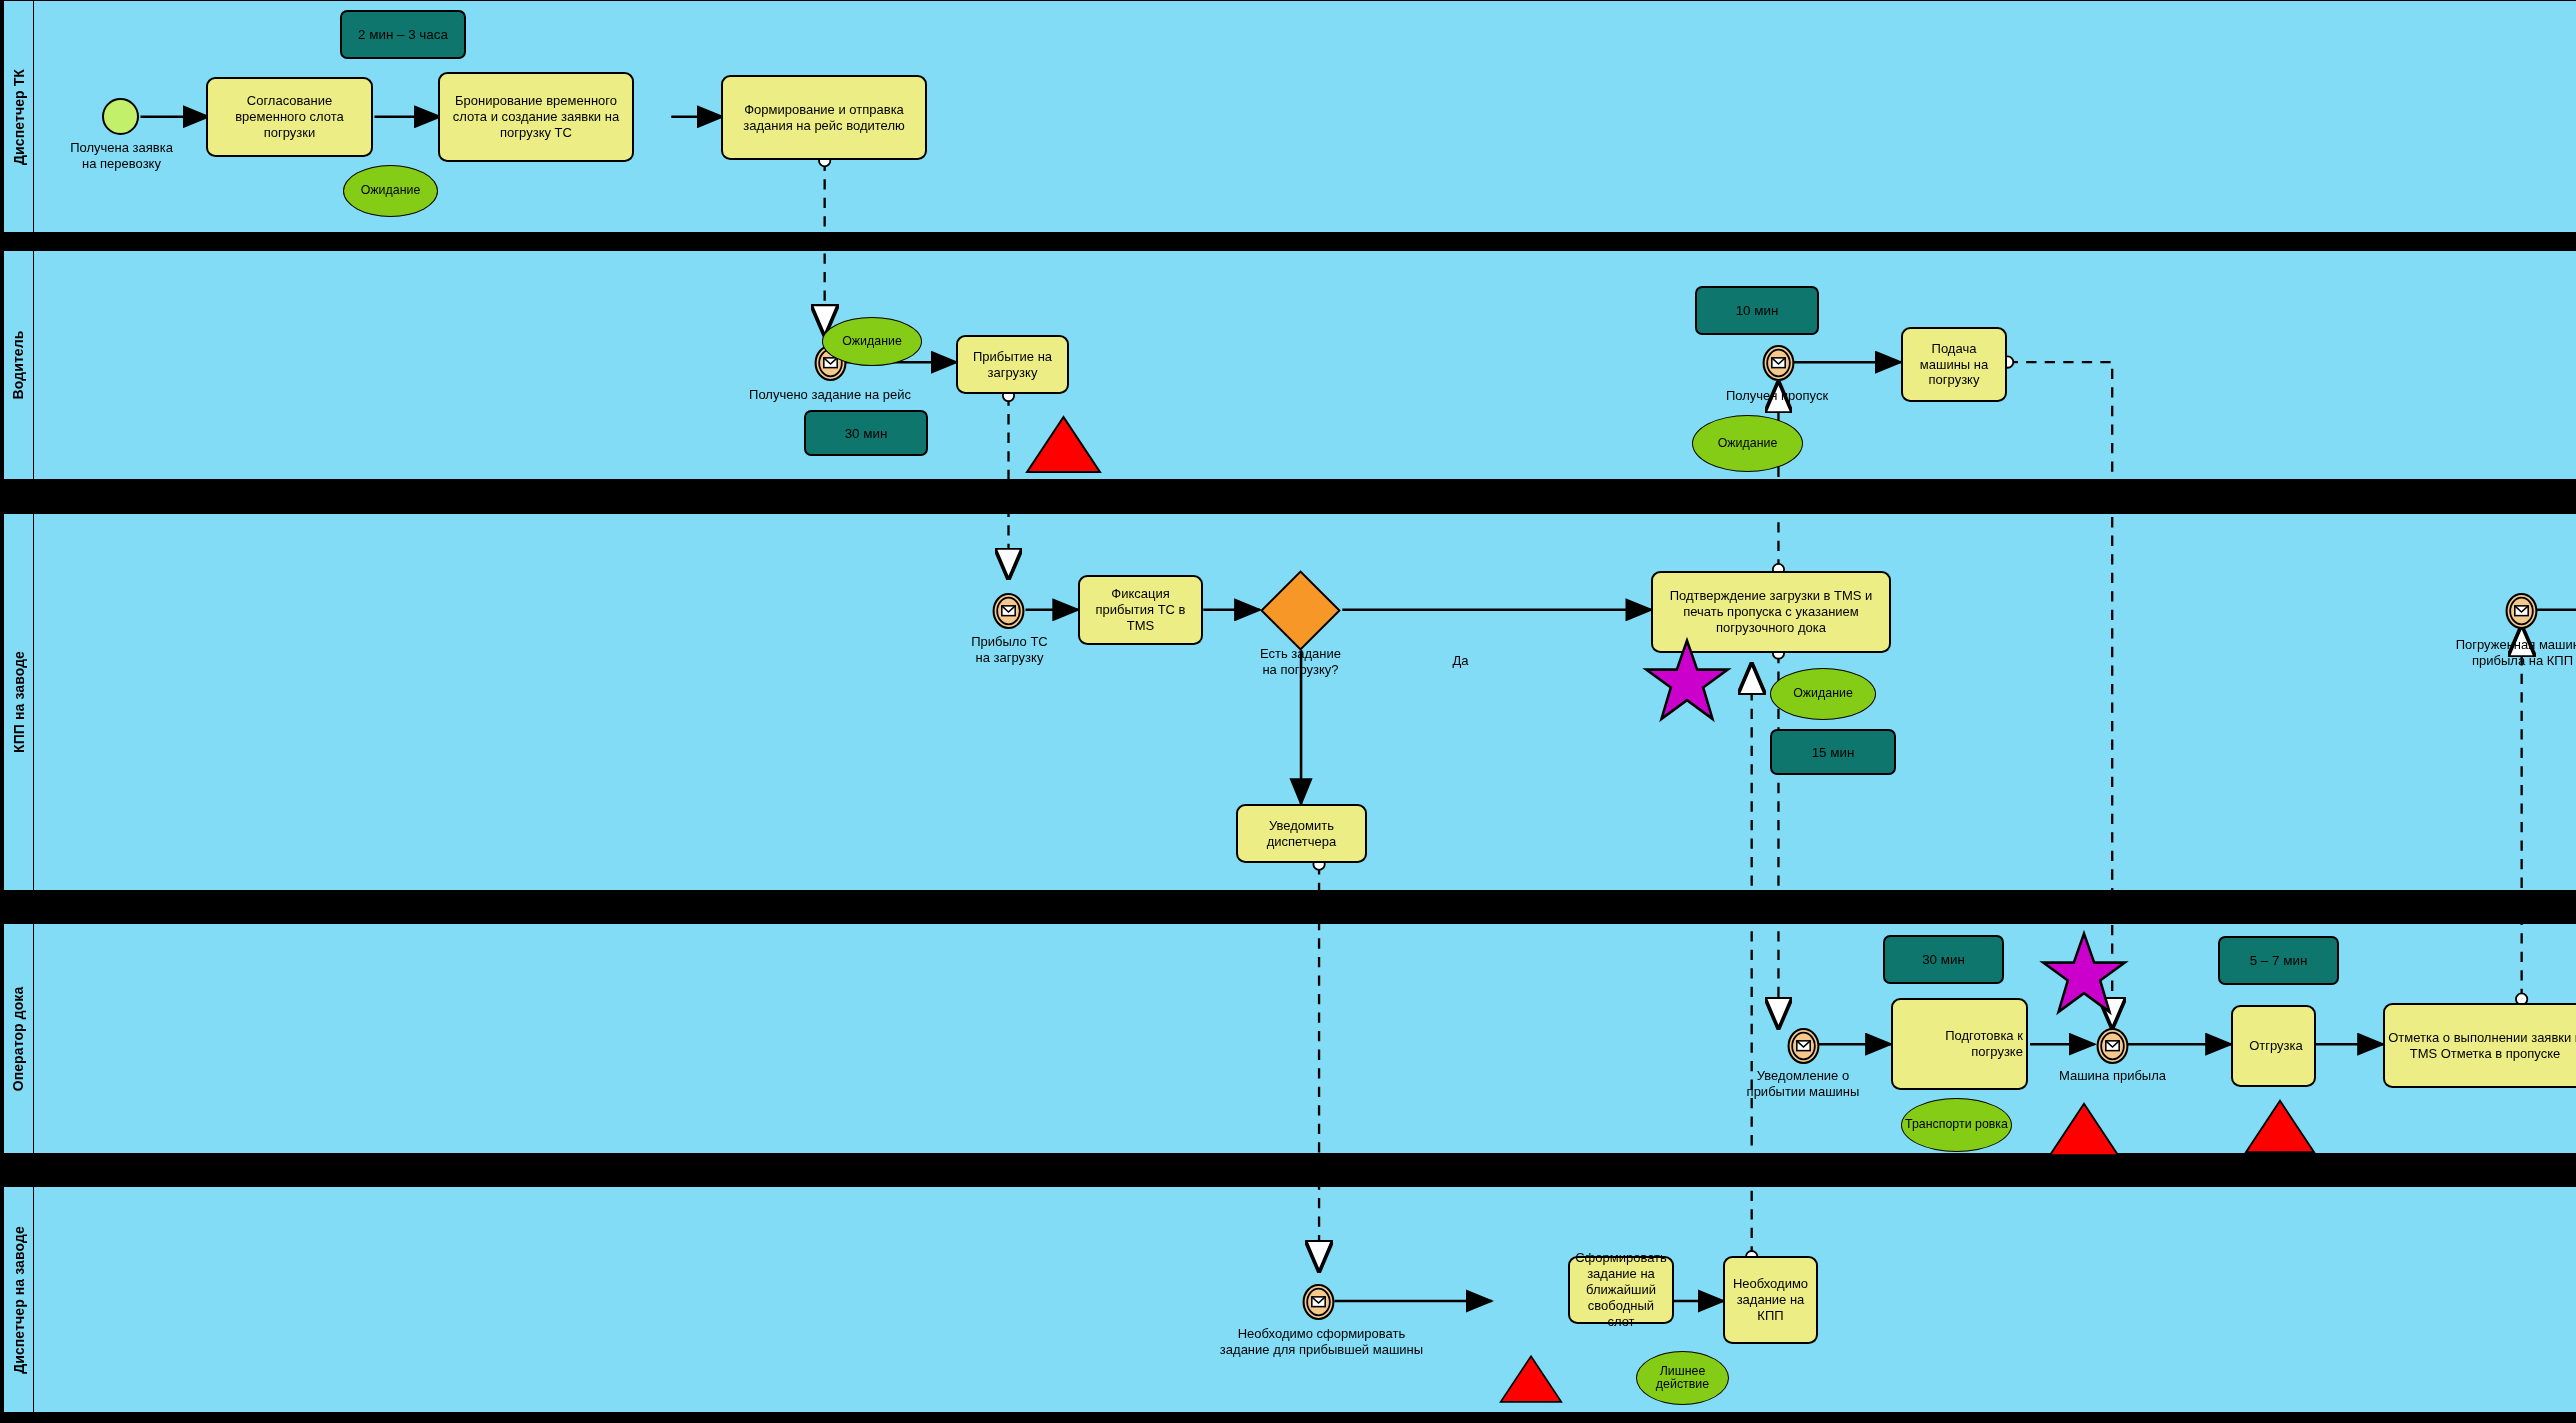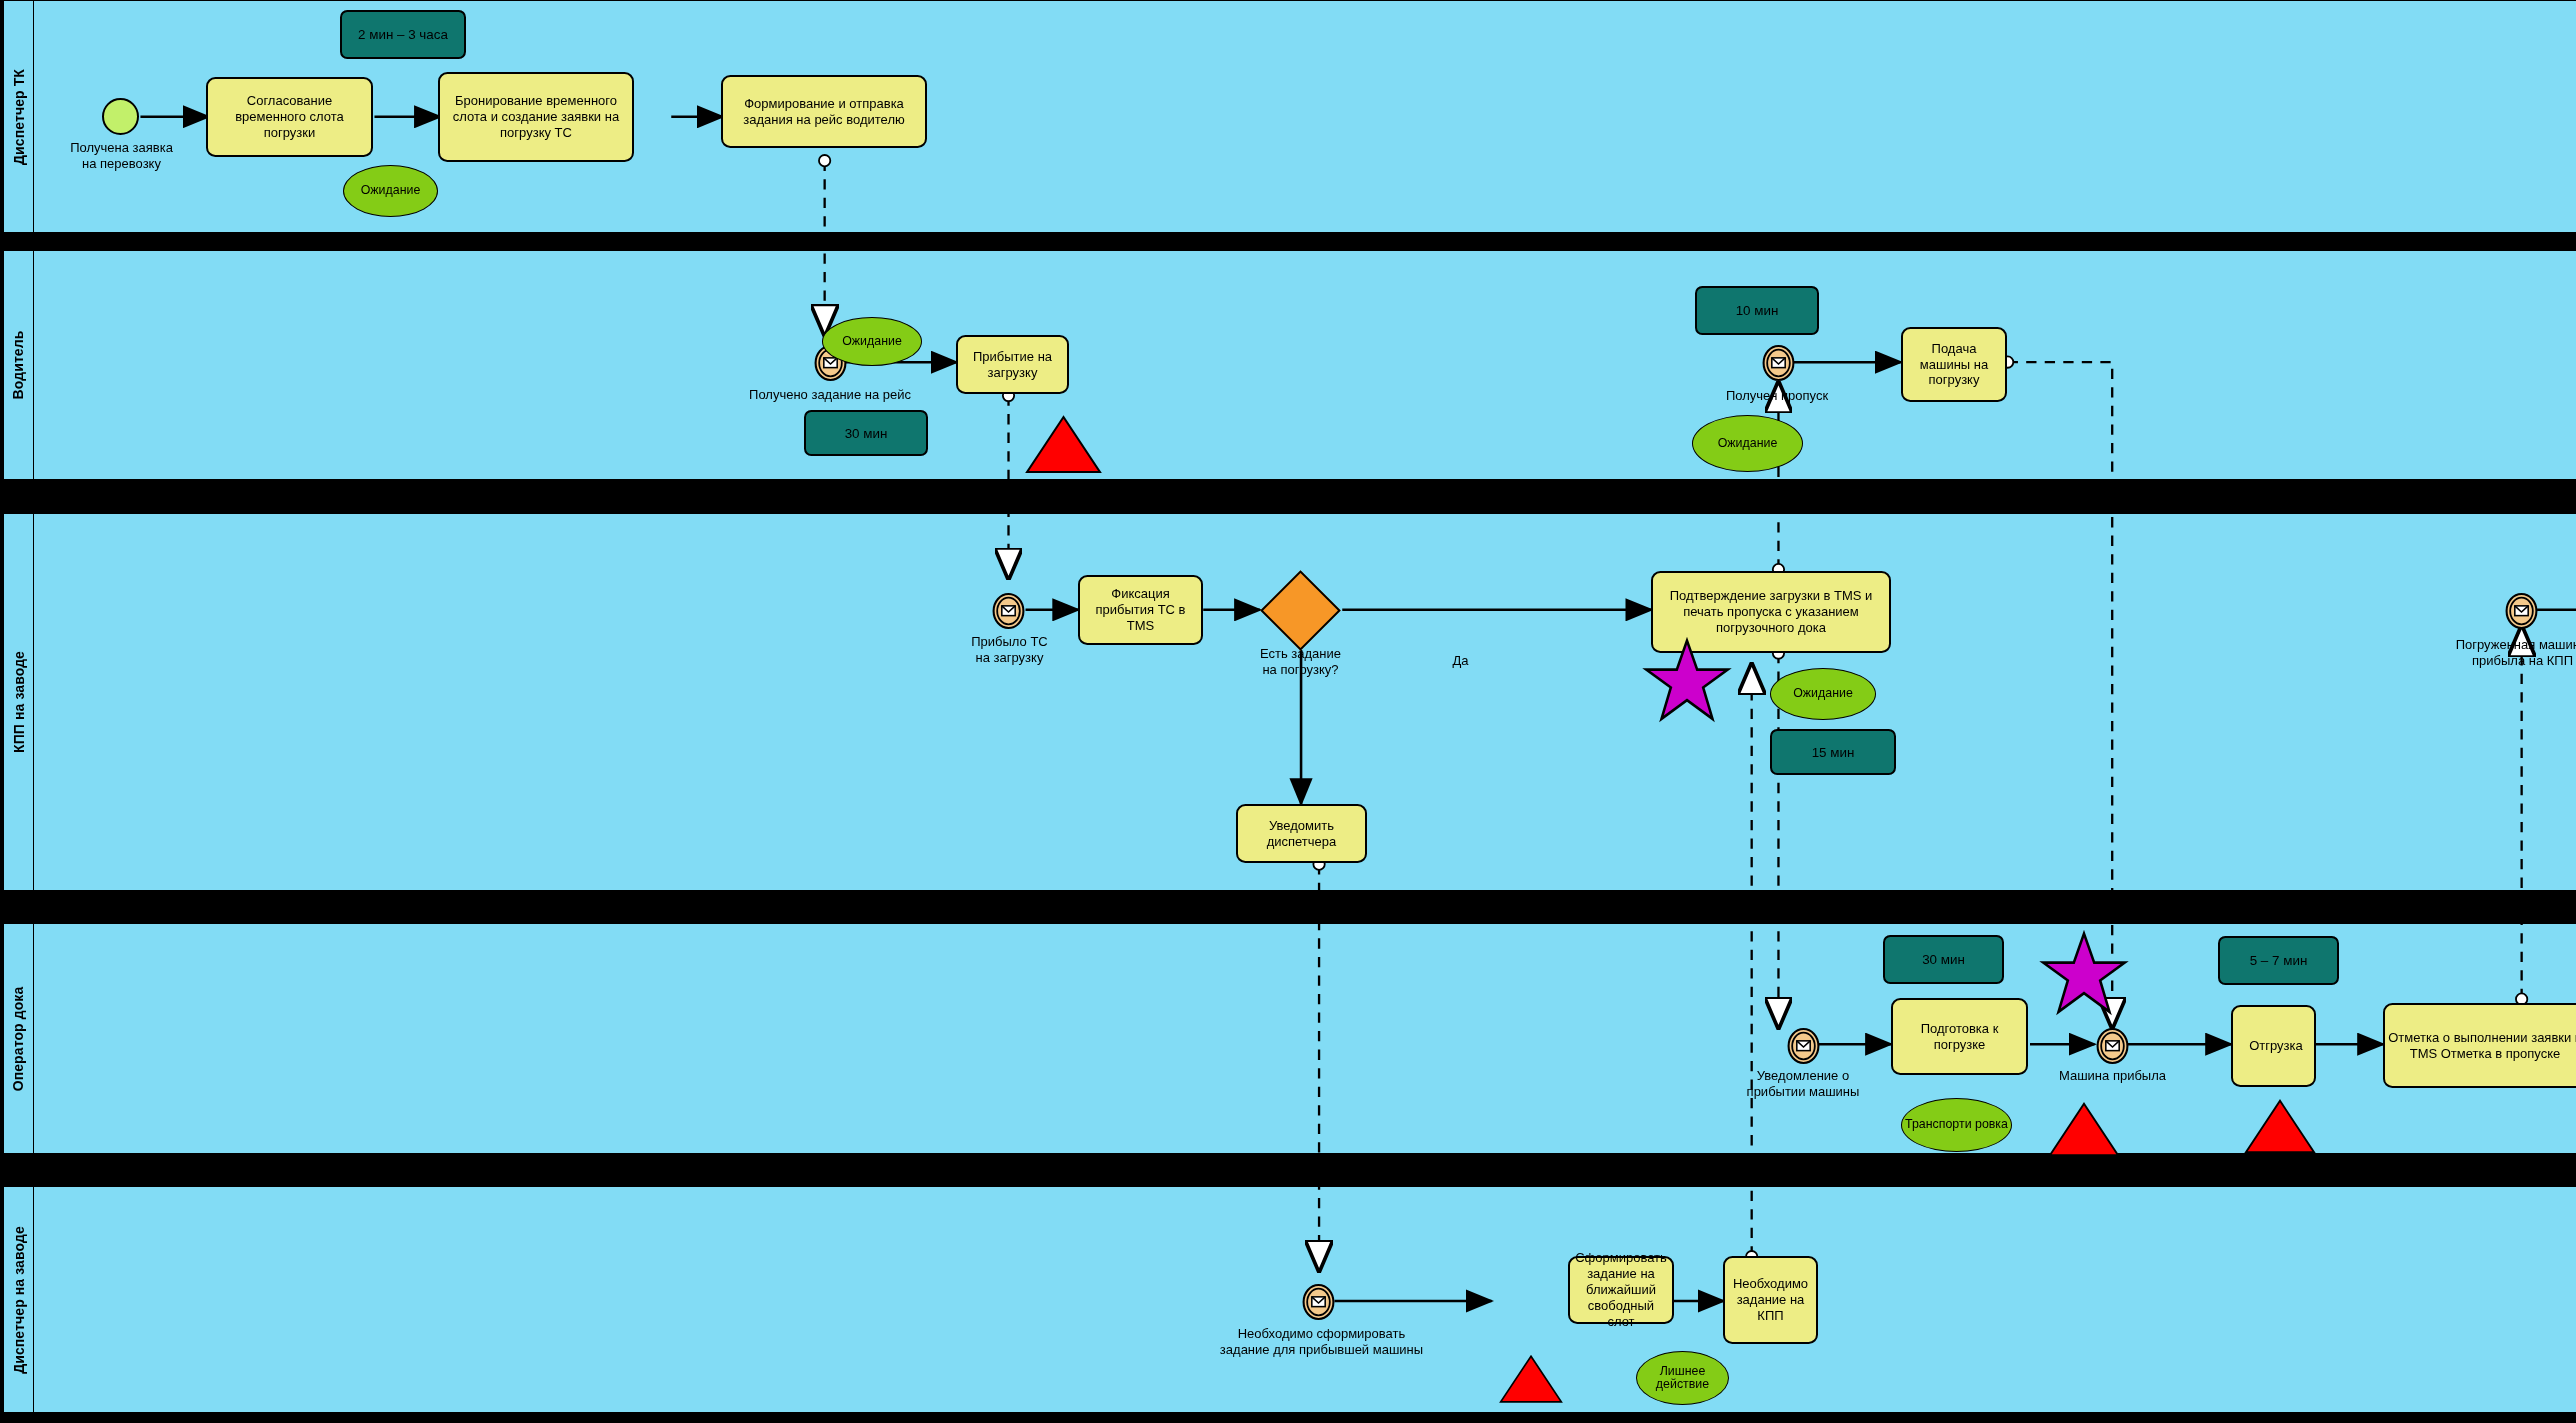--- a/index.html
+++ b/index.html
@@ -132,21 +132,21 @@
     <div class="label" style="left:26px;top:140px;width:191px;">Получена заявка
 на перевозку</div>
 
     <div class="node task" style="left:206px;top:77px;width:167px;height:80px;">Согласование
 временного
 слота погрузки</div>
     <div class="node task" style="left:438px;top:72px;width:196px;height:90px;">Бронирование
 временного слота и
 создание заявки на
 погрузку ТС</div>
-    <div class="node task" style="left:721px;top:75px;width:206px;height:73px;">Формирование и
+    <div class="node task" style="left:721px;top:75px;width:206px;height:85px;">Формирование и
 отправка задания на
 рейс водителю</div>
 
     <div class="node duration" style="left:340px;top:10.3px;width:126px;height:49px;">2 мин – 3 часа</div>
     <div class="node green-ellipse" style="left:343px;top:165px;width:95px;height:52px;">Ожидание</div>
   </div>
 
   <div class="lane" style="top:250px;height:230px;width:3045px;">
     <div class="lane-body"></div>
     <div class="lane-header">
@@ -294,21 +294,21 @@
         <ellipse cx="32" cy="35" rx="29" ry="33" fill="#F4C98B" stroke="#000" stroke-width="4"></ellipse>
         <ellipse cx="32" cy="35" rx="22" ry="26" fill="#F4C98B" stroke="#000" stroke-width="3.5"></ellipse>
         <rect x="19" y="25" width="26" height="19" fill="#fff" stroke="#000" stroke-width="3"></rect>
         <polyline points="19,25 32,37 45,25" fill="none" stroke="#000" stroke-width="3"></polyline>
       </svg>
     </div>
     <div class="label" style="left:1695px;top:145px;width:216px;">Уведомление о
 прибытии машины</div>
 
     <div class="node duration" style="left:1883px;top:12.4px;width:121px;height:49px;">30 мин</div>
-    <div class="node task" style="left:1891px;top:75px;width:137px;height:77px;">Подготовка к
+    <div class="node task" style="left:1891px;top:75px;width:137px;height:92px;text-align:right;">Подготовка к
 погрузке</div>
     <div class="node green-ellipse" style="left:1901px;top:175px;width:111px;height:54px;">Транспорти
 ровка</div>
 
     <div class="flag" style="left:2040px;top:9.3px;">
       <svg width="88" height="85" viewBox="0 0 100 100">
         <polygon points="50,2 62,36 98,36 69,57 80,94 50,72 20,94 31,57 2,36 38,36" fill="#CC00CC" stroke="#000" stroke-width="3"></polygon>
       </svg>
     </div>
     <div class="flag" style="left:2048px;top:178px;">

